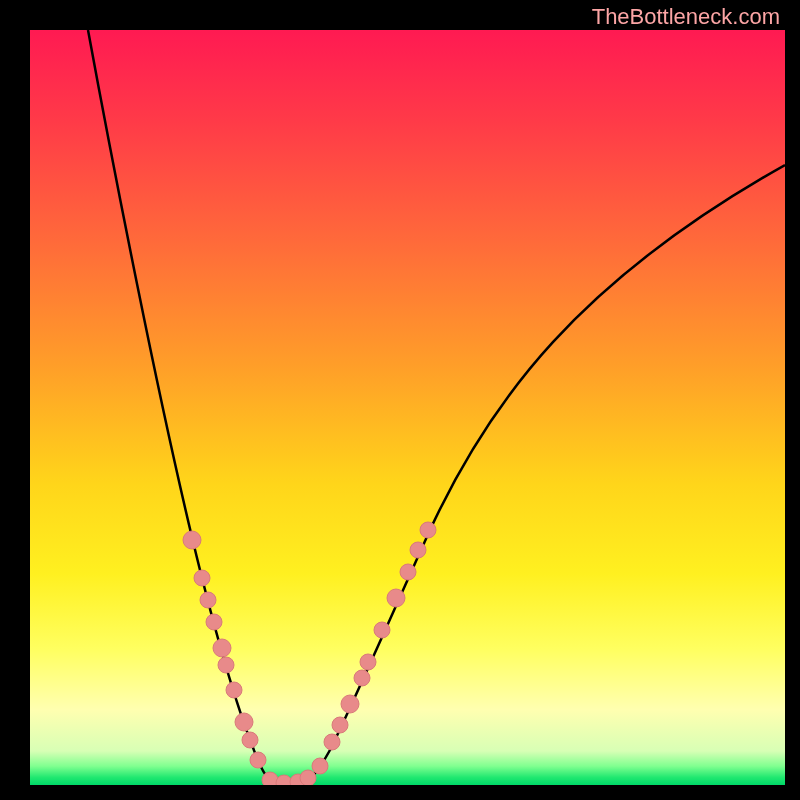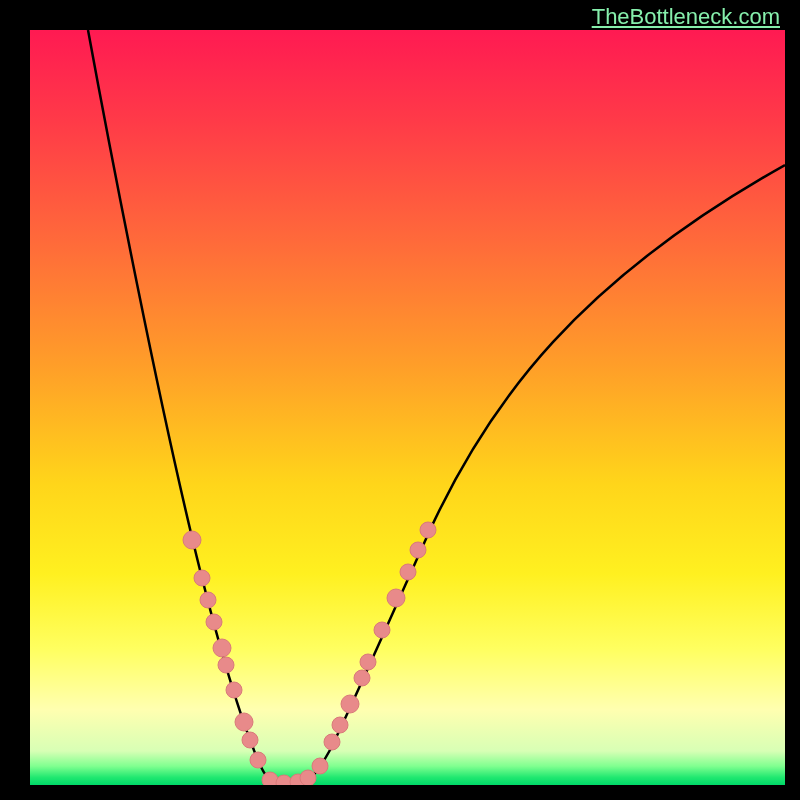--- a/index.html
+++ b/index.html
@@ -8,25 +8,24 @@
       height: 800px;
       background: #000;
       position: relative;
       font-family: Arial, sans-serif;
       overflow: hidden;
     }
     .watermark {
       position: absolute;
       top: 4px;
       right: 20px;
-      color: #86efac;
+      color: #fca5a5;
       font-size: 22px;
       font-weight: 500;
       z-index: 10;
-      text-decoration: underline;
     }
     .plot-area {
       position: absolute;
       left: 30px;
       top: 30px;
       width: 755px;
       height: 755px;
       overflow: hidden;
     }
     .gradient-bg {

